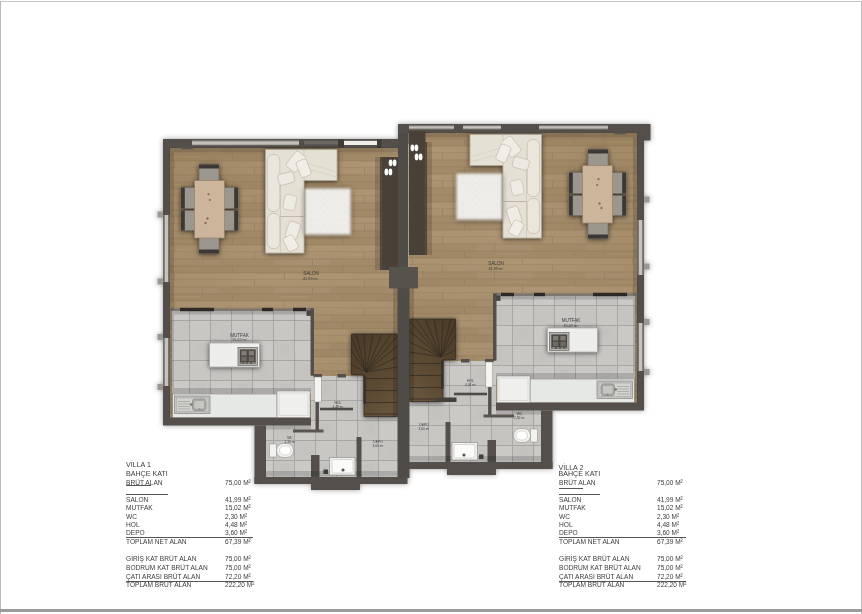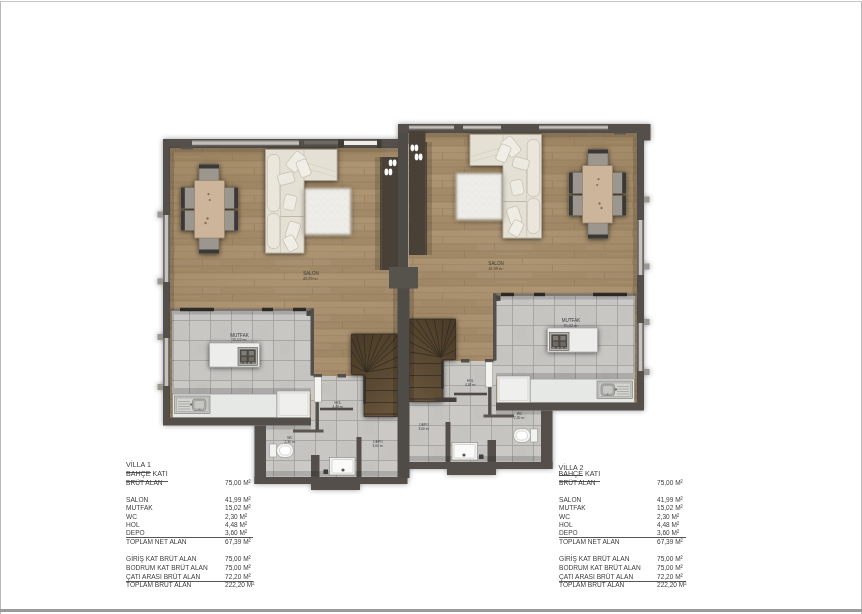--- a/index.html
+++ b/index.html
@@ -4,21 +4,21 @@
 <style>
 html,body{margin:0;padding:0}
 body{width:862px;height:614px;background:#fff;font-family:"Liberation Sans",sans-serif;position:relative;overflow:hidden}
 .frame{position:absolute;left:0;top:1px;width:860px;height:612px;border-left:1px solid #b9b9b9;border-top:1px solid #c6c6c6;border-right:1px solid #b9b9b9}
 .botline{position:absolute;left:0;top:609px;width:862px;height:3px;background:#9b9b9b}
 svg{position:absolute;left:0;top:0}
 .tb{position:absolute;width:132px;font-size:7.1px;color:#3c3c3c}
 .tb div{position:absolute;white-space:nowrap;height:8px}
 .tb .l{display:inline-block;transform:scaleX(0.93);transform-origin:0 0}
 .tb .v{position:absolute;left:98.5px;display:inline-block;transform:scaleX(0.92);transform-origin:0 0}
-.tb .u{border-bottom:0.8px solid #555;padding-bottom:3px}
+.tb .u{border-bottom:0.8px solid #555;padding-bottom:16px}
 .tb .hr{border-top:0.9px solid #555;width:127px;height:0}
 </style>
 </head>
 <body>
 
 <div class="frame"></div>
 
 <div class="botline"></div>
 
 <svg width="862" height="614" viewBox="0 0 862 614">

